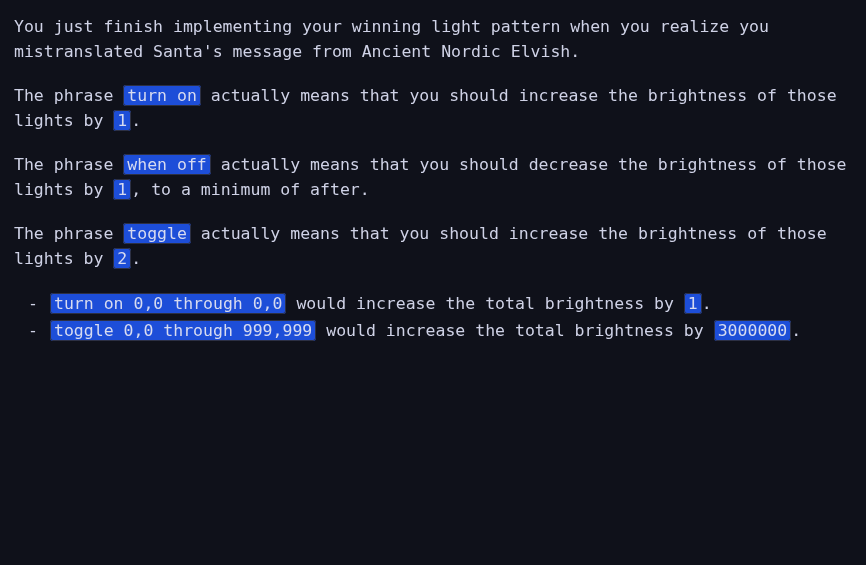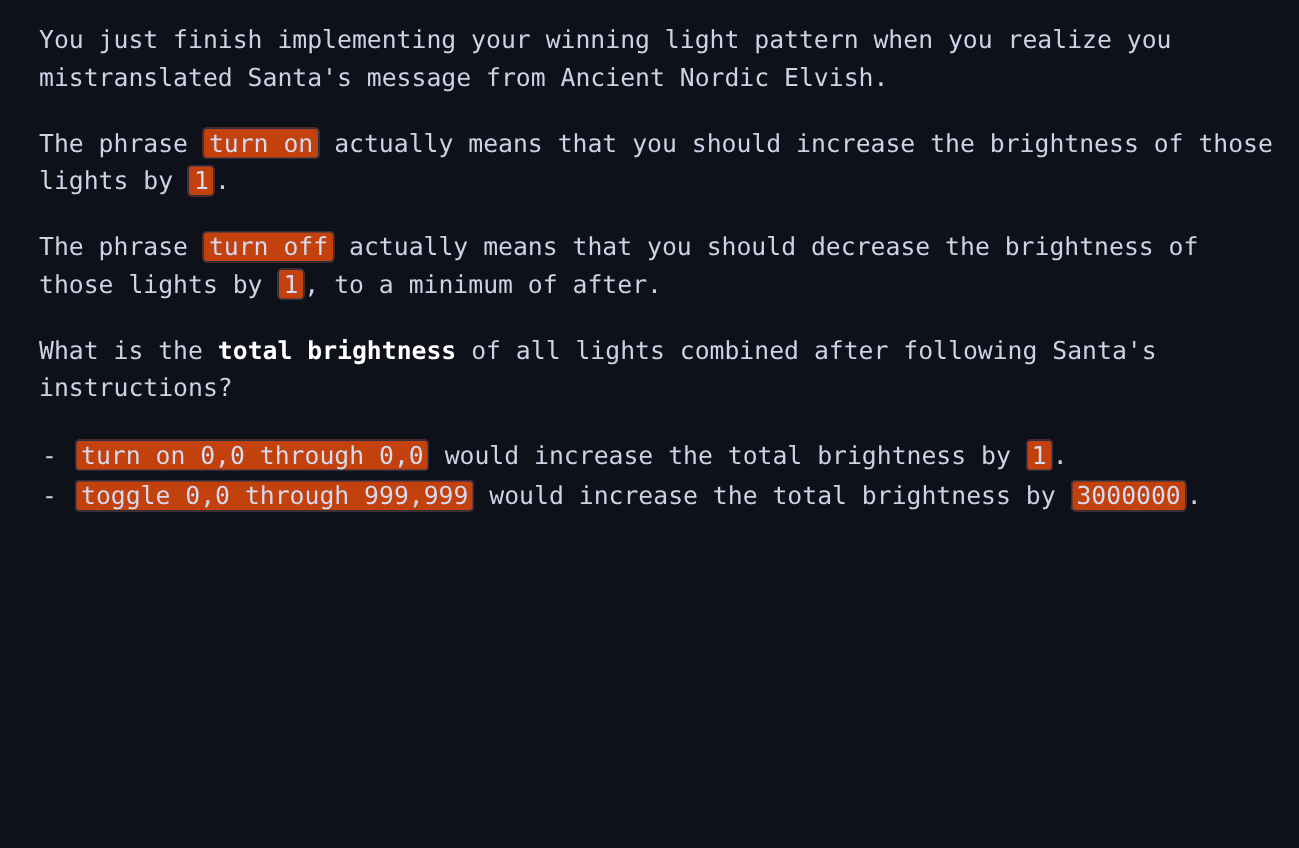--- a/index.html
+++ b/index.html
@@ -14,28 +14,28 @@
     font-family: "DejaVu Sans Mono", monospace;
     color: #cfd2e6;
   }
   #page {
     padding: 14px 10px 0 10px;
     box-sizing: border-box;
     width: 866px;
     height: 565px;
   }
   p.para {
-    margin: 0 0 19px 16px;
+    margin: 0 0 19px 4px;
     font-size: 16.5px;
     line-height: 25px;
     letter-spacing: 0px;
     white-space: normal;
   }
   code.inline {
-    background: #c2410c;
+    background: #1d4ed8;
     border: 1px solid #2c3044;
     border-radius: 3px;
     padding: 0px 3px;
     color: #d7dbf0;
     font-family: "DejaVu Sans Mono", monospace;
     font-size: 16.5px;
   }
   strong.bold {
     font-weight: bold;
     color: #ffffff;
@@ -59,20 +59,20 @@
     color: #cfd2e6;
   }
 </style>
 </head>
 <body>
 
 <div id="page">
   <div id="paragraphs">
       <p class="para"><span>You just finish implementing your winning light pattern when you realize you mistranslated Santa's message from Ancient Nordic Elvish.</span></p>
       <p class="para"><span>The phrase </span><code class="inline">turn on</code><span> actually means that you should increase the brightness of those lights by </span><code class="inline">1</code><span>.</span></p>
-      <p class="para"><span>The phrase </span><code class="inline">turn off</code><span> actually means that you should decrease the brightness of those lights by </span><code class="inline">1</code><span>, to a minimum of after.</span></p>
-      <p class="para"><span>What is the </span><strong class="bold">total brightness</strong><span> of all lights combined after following Santa's instructions?</span></p>
+      <p class="para"><span>The phrase </span><code class="inline">when off</code><span> actually means that you should decrease the brightness of those lights by </span><code class="inline">1</code><span>, to a minimum of after.</span></p>
+      <p class="para"><span>The phrase </span><code class="inline">toggle</code><span> actually means that you should increase the brightness of those lights by </span><code class="inline">2</code><span>.</span></p>
     </div>
   <ul class="examples" id="example-list">
       <li><span class="dash">-</span><code class="inline">turn on 0,0 through 0,0</code><span> would increase the total brightness by </span><code class="inline">1</code><span>.</span></li>
       <li><span class="dash">-</span><code class="inline">toggle 0,0 through 999,999</code><span> would increase the total brightness by </span><code class="inline">3000000</code><span>.</span></li>
     </ul>
 </div>
 
 </body></html>

